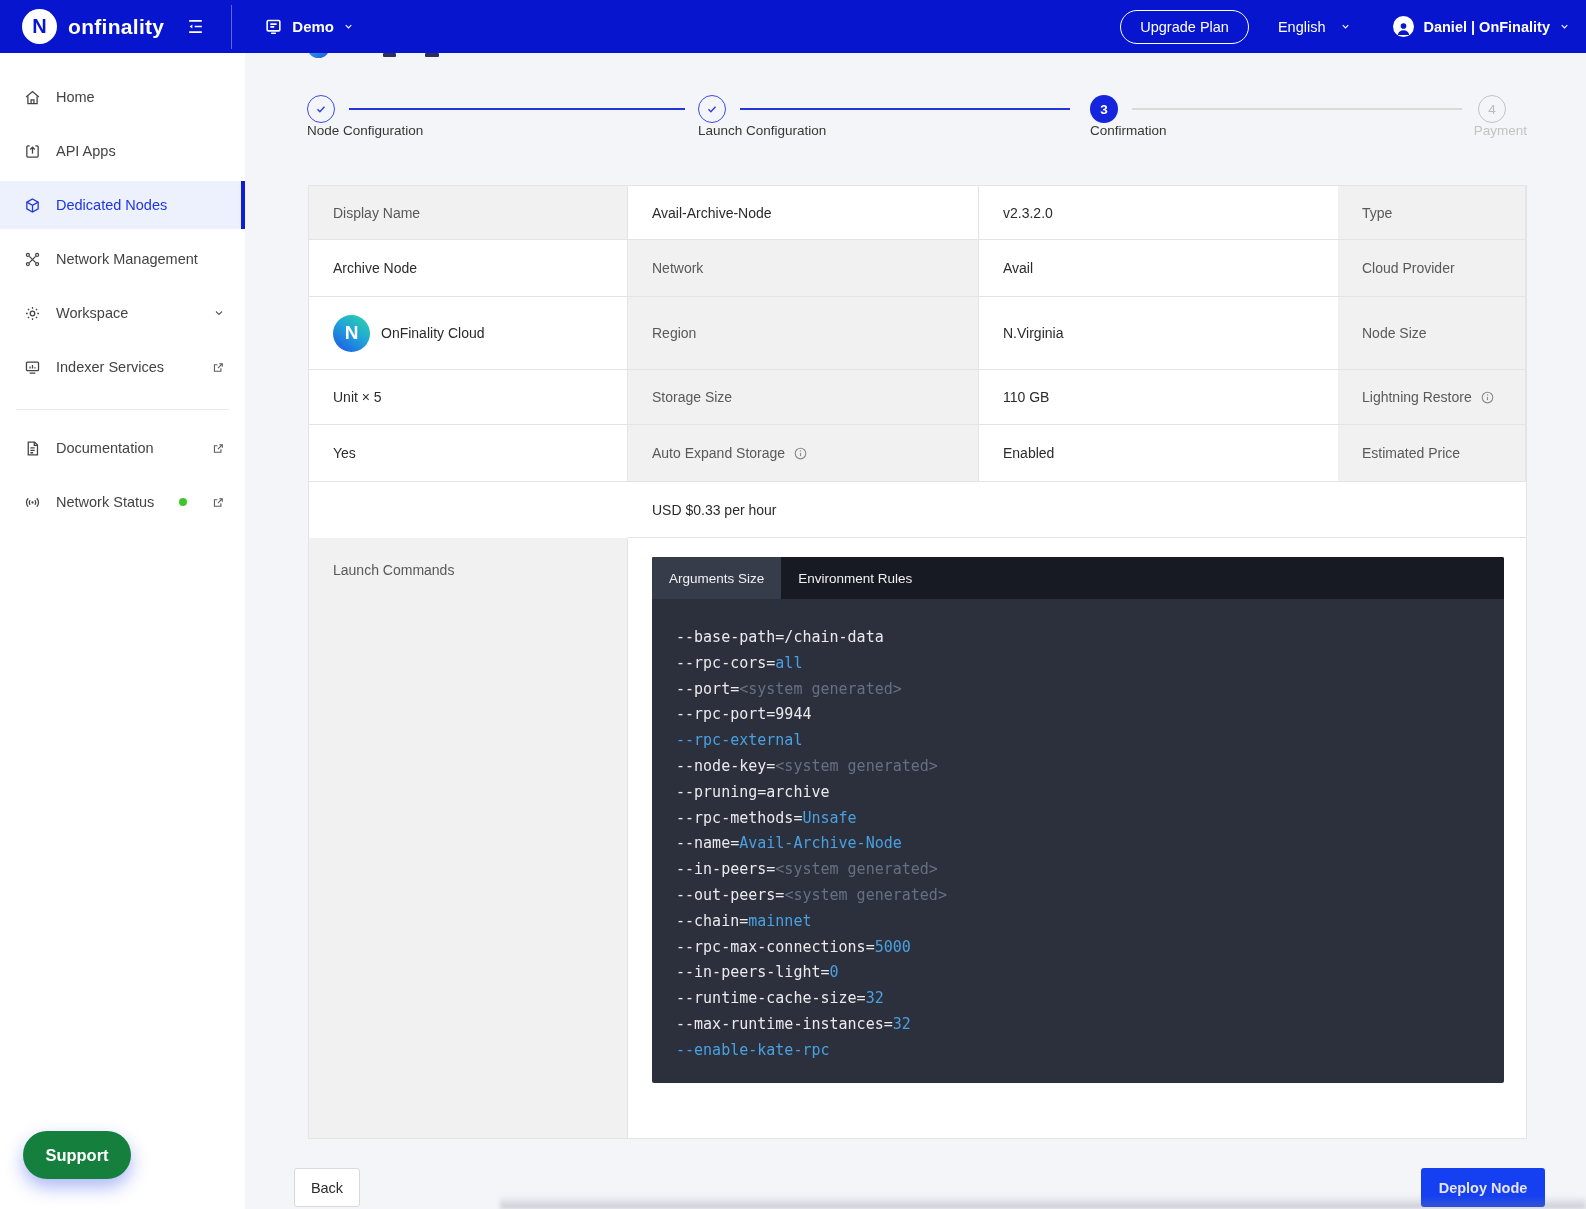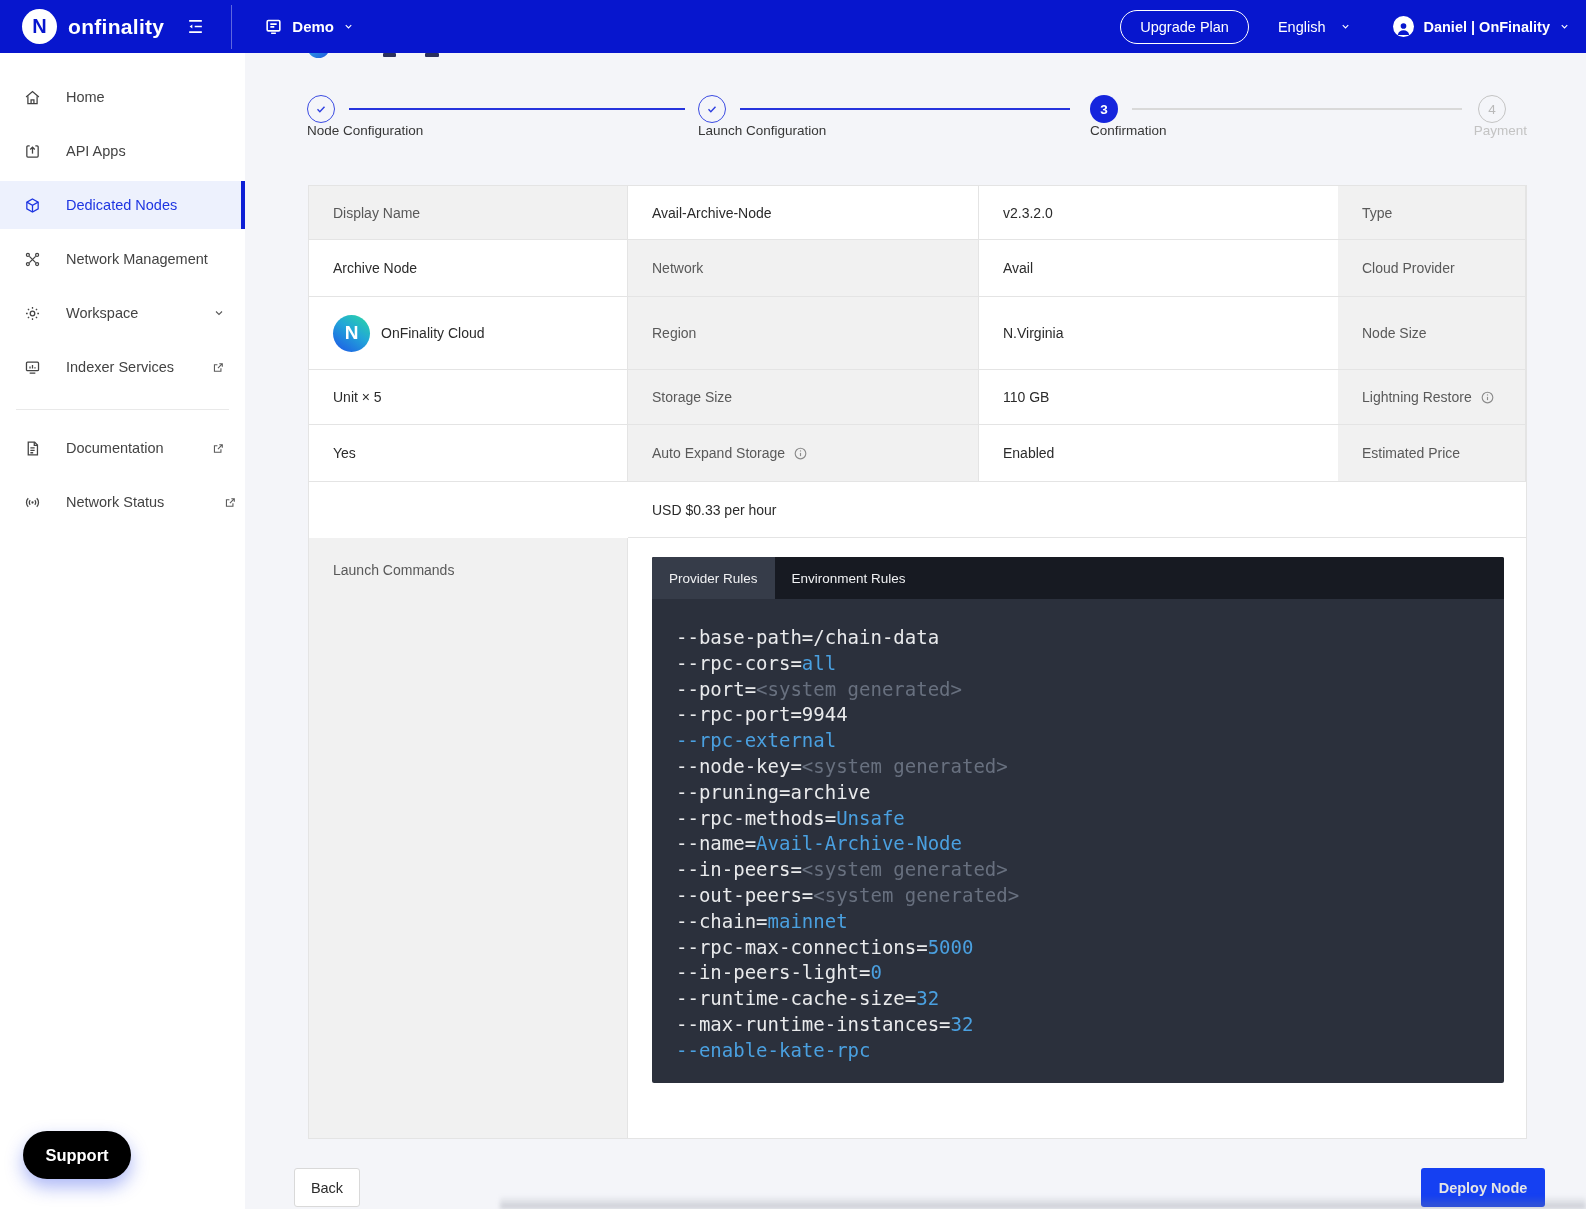--- a/index.html
+++ b/index.html
@@ -30,33 +30,33 @@
     font-size:14.5px; cursor:pointer; }
   .user-btn { margin-left:42px; display:flex; align-items:center; gap:9px;
     font-weight:600; font-size:14.5px; cursor:pointer; }
   .avatar { width:21px; height:21px; border-radius:50%; background:#fff;
     display:flex; align-items:flex-end; justify-content:center; overflow:hidden; }
 
   
   .sidebar { position:absolute; left:0; top:53px; width:245px; height:1156px;
     background:#fff; z-index:10; }
   .side-item { height:48px; display:flex; align-items:center;
-    padding:0 20px 0 24px; gap:25px; color:#434343; font-size:14.5px;
+    padding:0 20px 0 24px; gap:15px; color:#434343; font-size:14.5px;
     margin-top:6px; cursor:pointer; }
   .side-item:first-child { margin-top:20px; }
   .side-item .lbl { white-space:nowrap; }
   .side-item.active { background:#edf1fd; color:#1e35e2; position:relative; }
   .side-item.active::after { content:""; position:absolute; right:0; top:0;
     bottom:0; width:4px; background:#0d1fd6; }
   .tail { margin-left:auto; display:flex; align-items:center; color:#595959; }
   .side-divider { height:1px; background:#e9e9e9; margin:18px 16px 14px 16px; }
   .dot { width:8px; height:8px; border-radius:50%; background:#3ec72a; margin-left:10px; }
 
   .support-btn { position:absolute; left:23px; top:1131px; width:108px; height:48px;
-    border-radius:24px; background:#000000; color:#fff; font-weight:700;
+    border-radius:24px; background:#15803d; color:#fff; font-weight:700;
     font-size:16.5px; border:none; font-family:inherit; cursor:pointer; z-index:30;
     box-shadow:0 8px 18px rgba(17,48,230,.35); }
 
   
   .main { position:absolute; left:245px; top:53px; width:1341px; height:1156px; }
 
   .title-sliver { position:absolute; left:0; top:0; width:100%; height:5px; overflow:hidden; }
   .sliver-logo { position:absolute; left:62px; top:-18px; width:23px; height:23px;
     border-radius:50%; background:linear-gradient(135deg,#35c0e8,#1d55dd); }
   .sliver-frag { position:absolute; top:0; height:4px; background:#2a2f5e; border-radius:1px; }
@@ -93,21 +93,21 @@
     color:#fff; font-weight:800; font-size:19px; display:flex; align-items:center;
     justify-content:center; margin-right:11px; flex:none; }
 
   
   .code-panel { width:852px; height:526px; background:#2b303c; border-radius:2px; overflow:hidden; }
   .code-tabs { height:42px; background:#171a22; display:flex; }
   .code-tab { padding:0 17px; display:flex; align-items:center; color:#f0f1f3;
     font-size:13.5px; cursor:pointer; white-space:nowrap; }
   .code-tab.active { background:#363c49; }
   .code-body { padding:26px 24px 17px 24px; }
-  .code-line { font-family:"DejaVu Sans Mono", monospace; font-size:19px;
+  .code-line { font-family:"DejaVu Sans Mono", monospace; font-size:15px;
     line-height:25.8px; white-space:pre; }
   .c-w { color:#e9eaec; } .c-b { color:#4aa0e0; } .c-g { color:#68707f; }
 
   
   .back-btn { position:absolute; left:49px; top:1115px; width:66px; height:39px;
     background:#fff; border:1px solid #d9d9d9; border-radius:3px; font-size:14.5px;
     color:#2b2b2b; font-family:inherit; cursor:pointer; }
   .deploy-btn { position:absolute; left:1176px; top:1115px; width:124px; height:39px;
     background:#1540f2; border:none; border-radius:3px; color:#e5e5e5; font-size:14.5px;
     font-weight:600; font-family:inherit; cursor:pointer; }
@@ -353,21 +353,21 @@
     </div>
     <div class="cell val lastcol">Enabled</div>
 
     <div class="cell lab">Estimated Price</div>
     <div class="cell val span3 lastcol">USD $0.33 per hour</div>
 
     <div class="cell lab lc-label no-b">Launch Commands</div>
     <div class="cell val span3 lastcol no-b lc-value">
       <div class="code-panel">
         <div class="code-tabs">
-          <div class="code-tab active">Provider Rules</div>
+          <div class="code-tab active">Arguments Size</div>
           <div class="code-tab">Environment Rules</div>
         </div>
         <div class="code-body">
             <div class="code-line"><span class="c-w">--base-path=/chain-data</span></div>
             <div class="code-line"><span class="c-w">--rpc-cors=</span><span class="c-b">all</span></div>
             <div class="code-line"><span class="c-w">--port=</span><span class="c-g">&lt;system generated&gt;</span></div>
             <div class="code-line"><span class="c-w">--rpc-port=9944</span></div>
             <div class="code-line"><span class="c-b">--rpc-external</span></div>
             <div class="code-line"><span class="c-w">--node-key=</span><span class="c-g">&lt;system generated&gt;</span></div>
             <div class="code-line"><span class="c-w">--pruning=archive</span></div>

